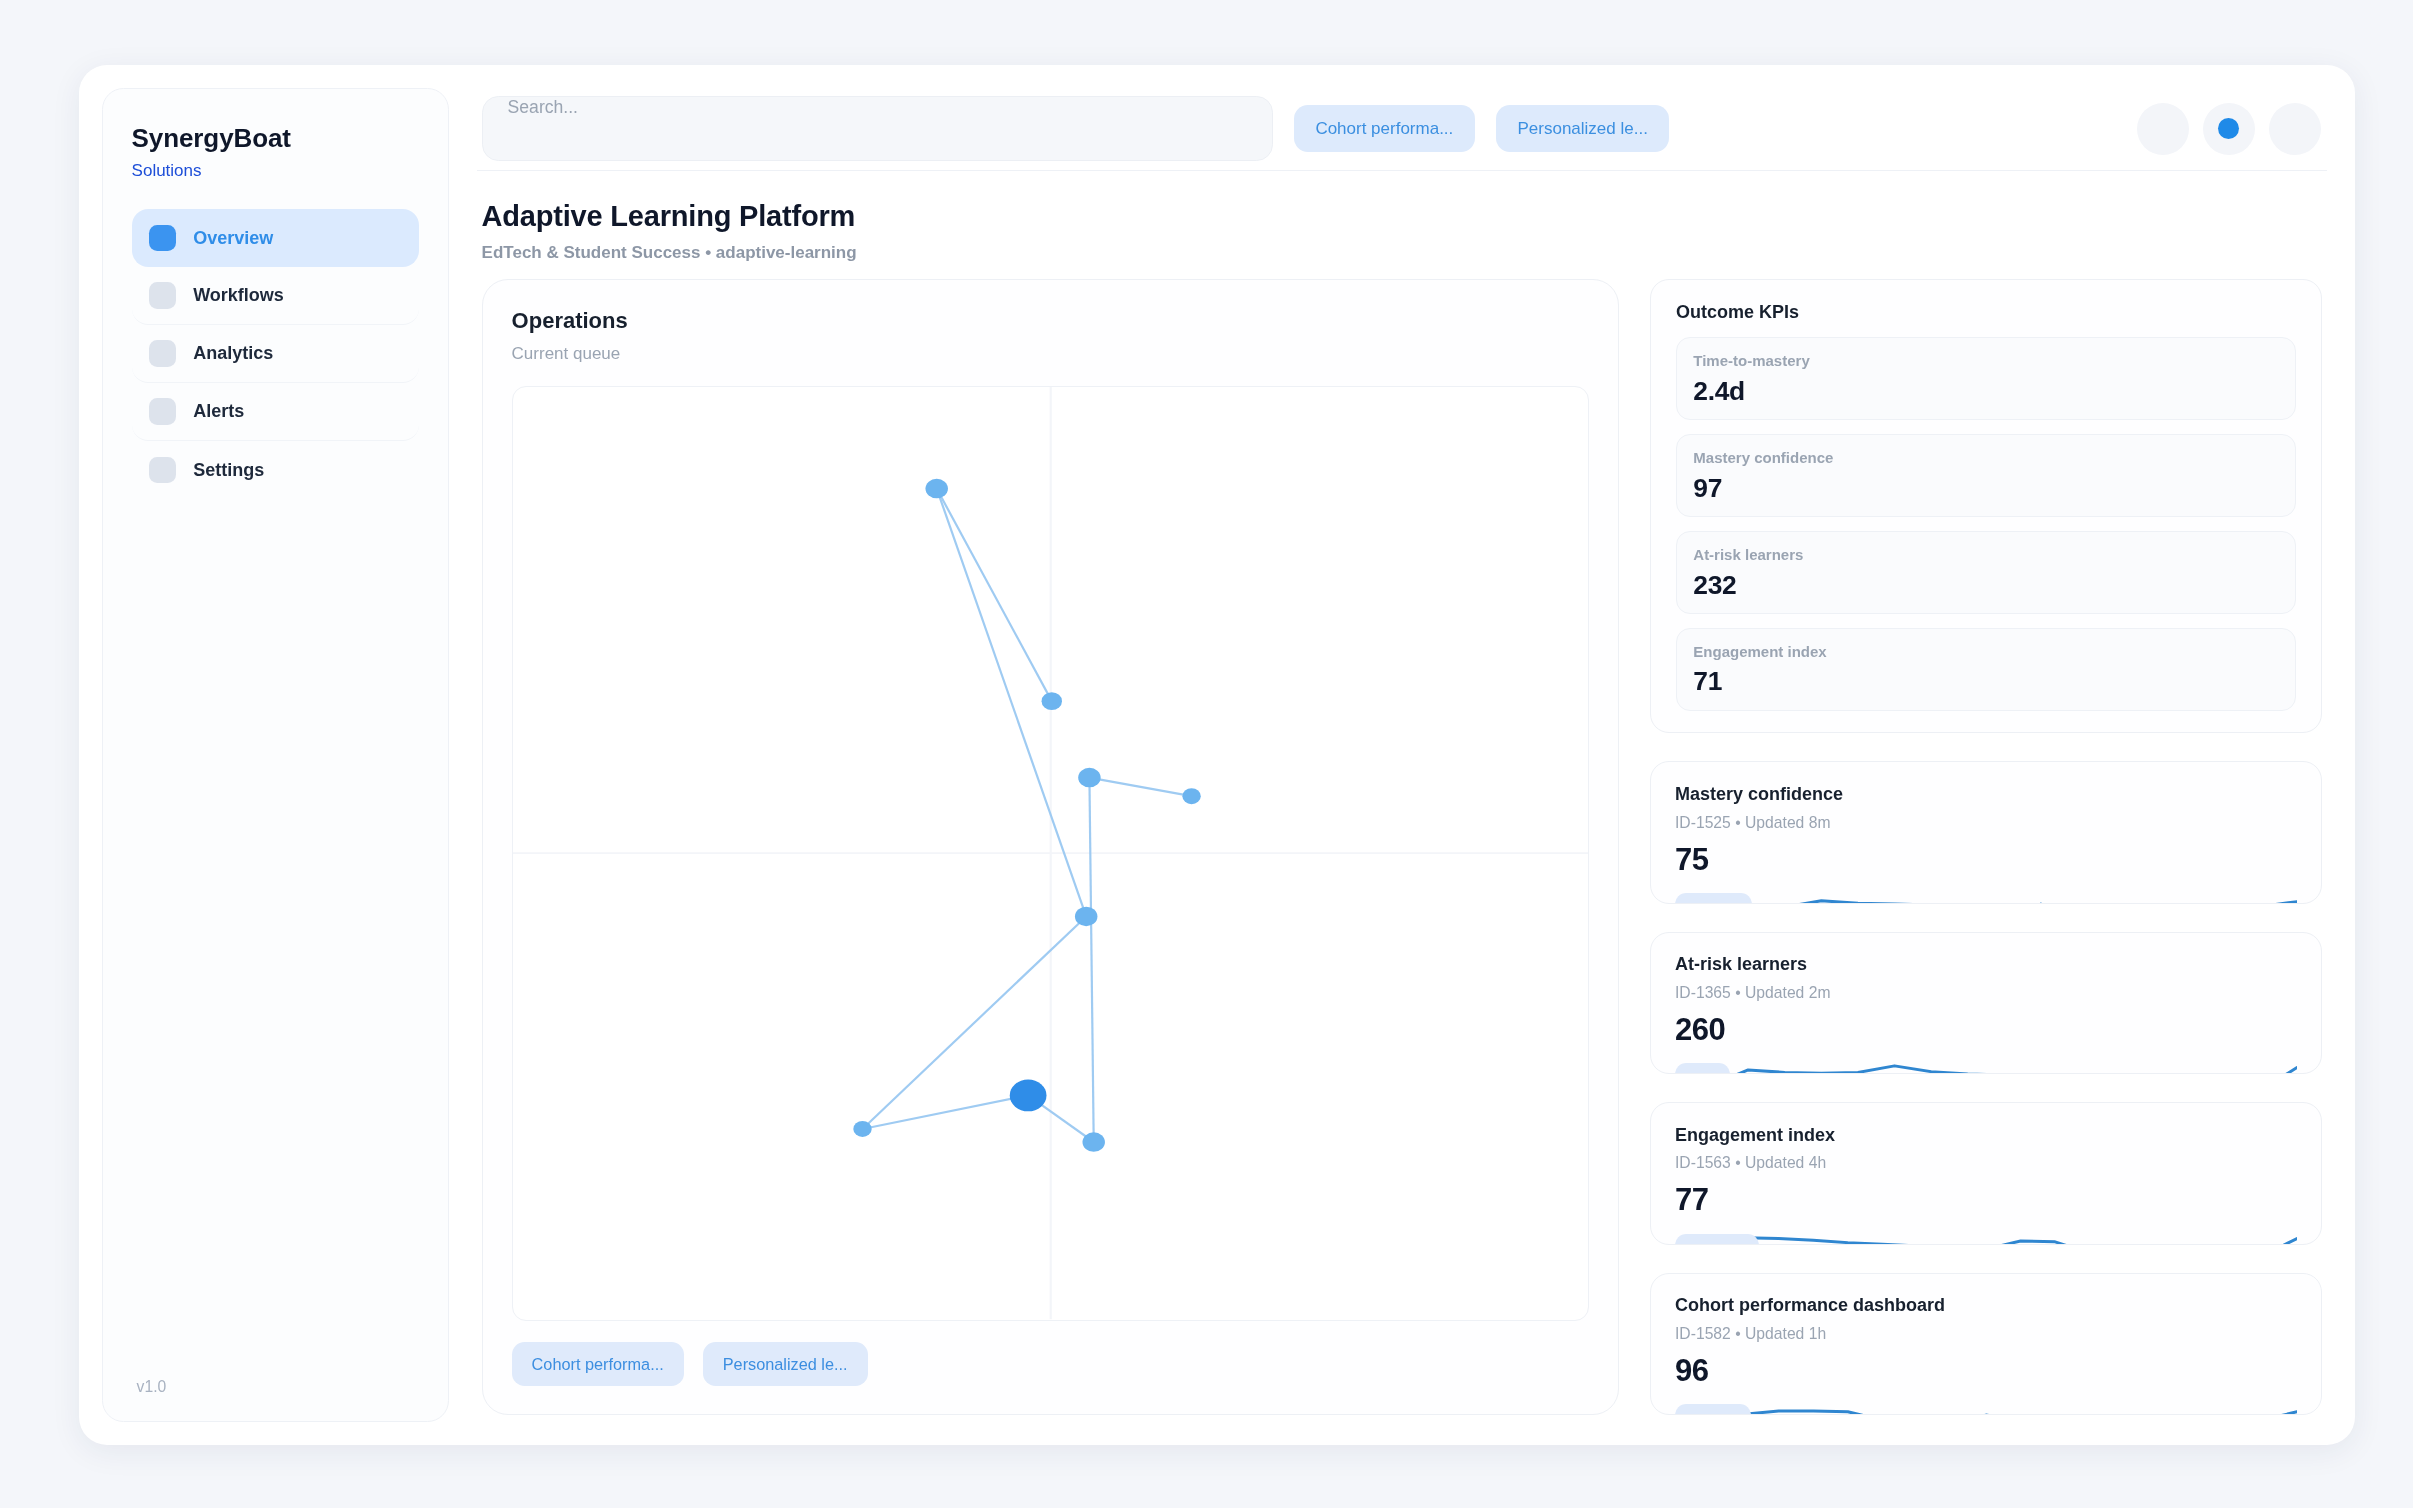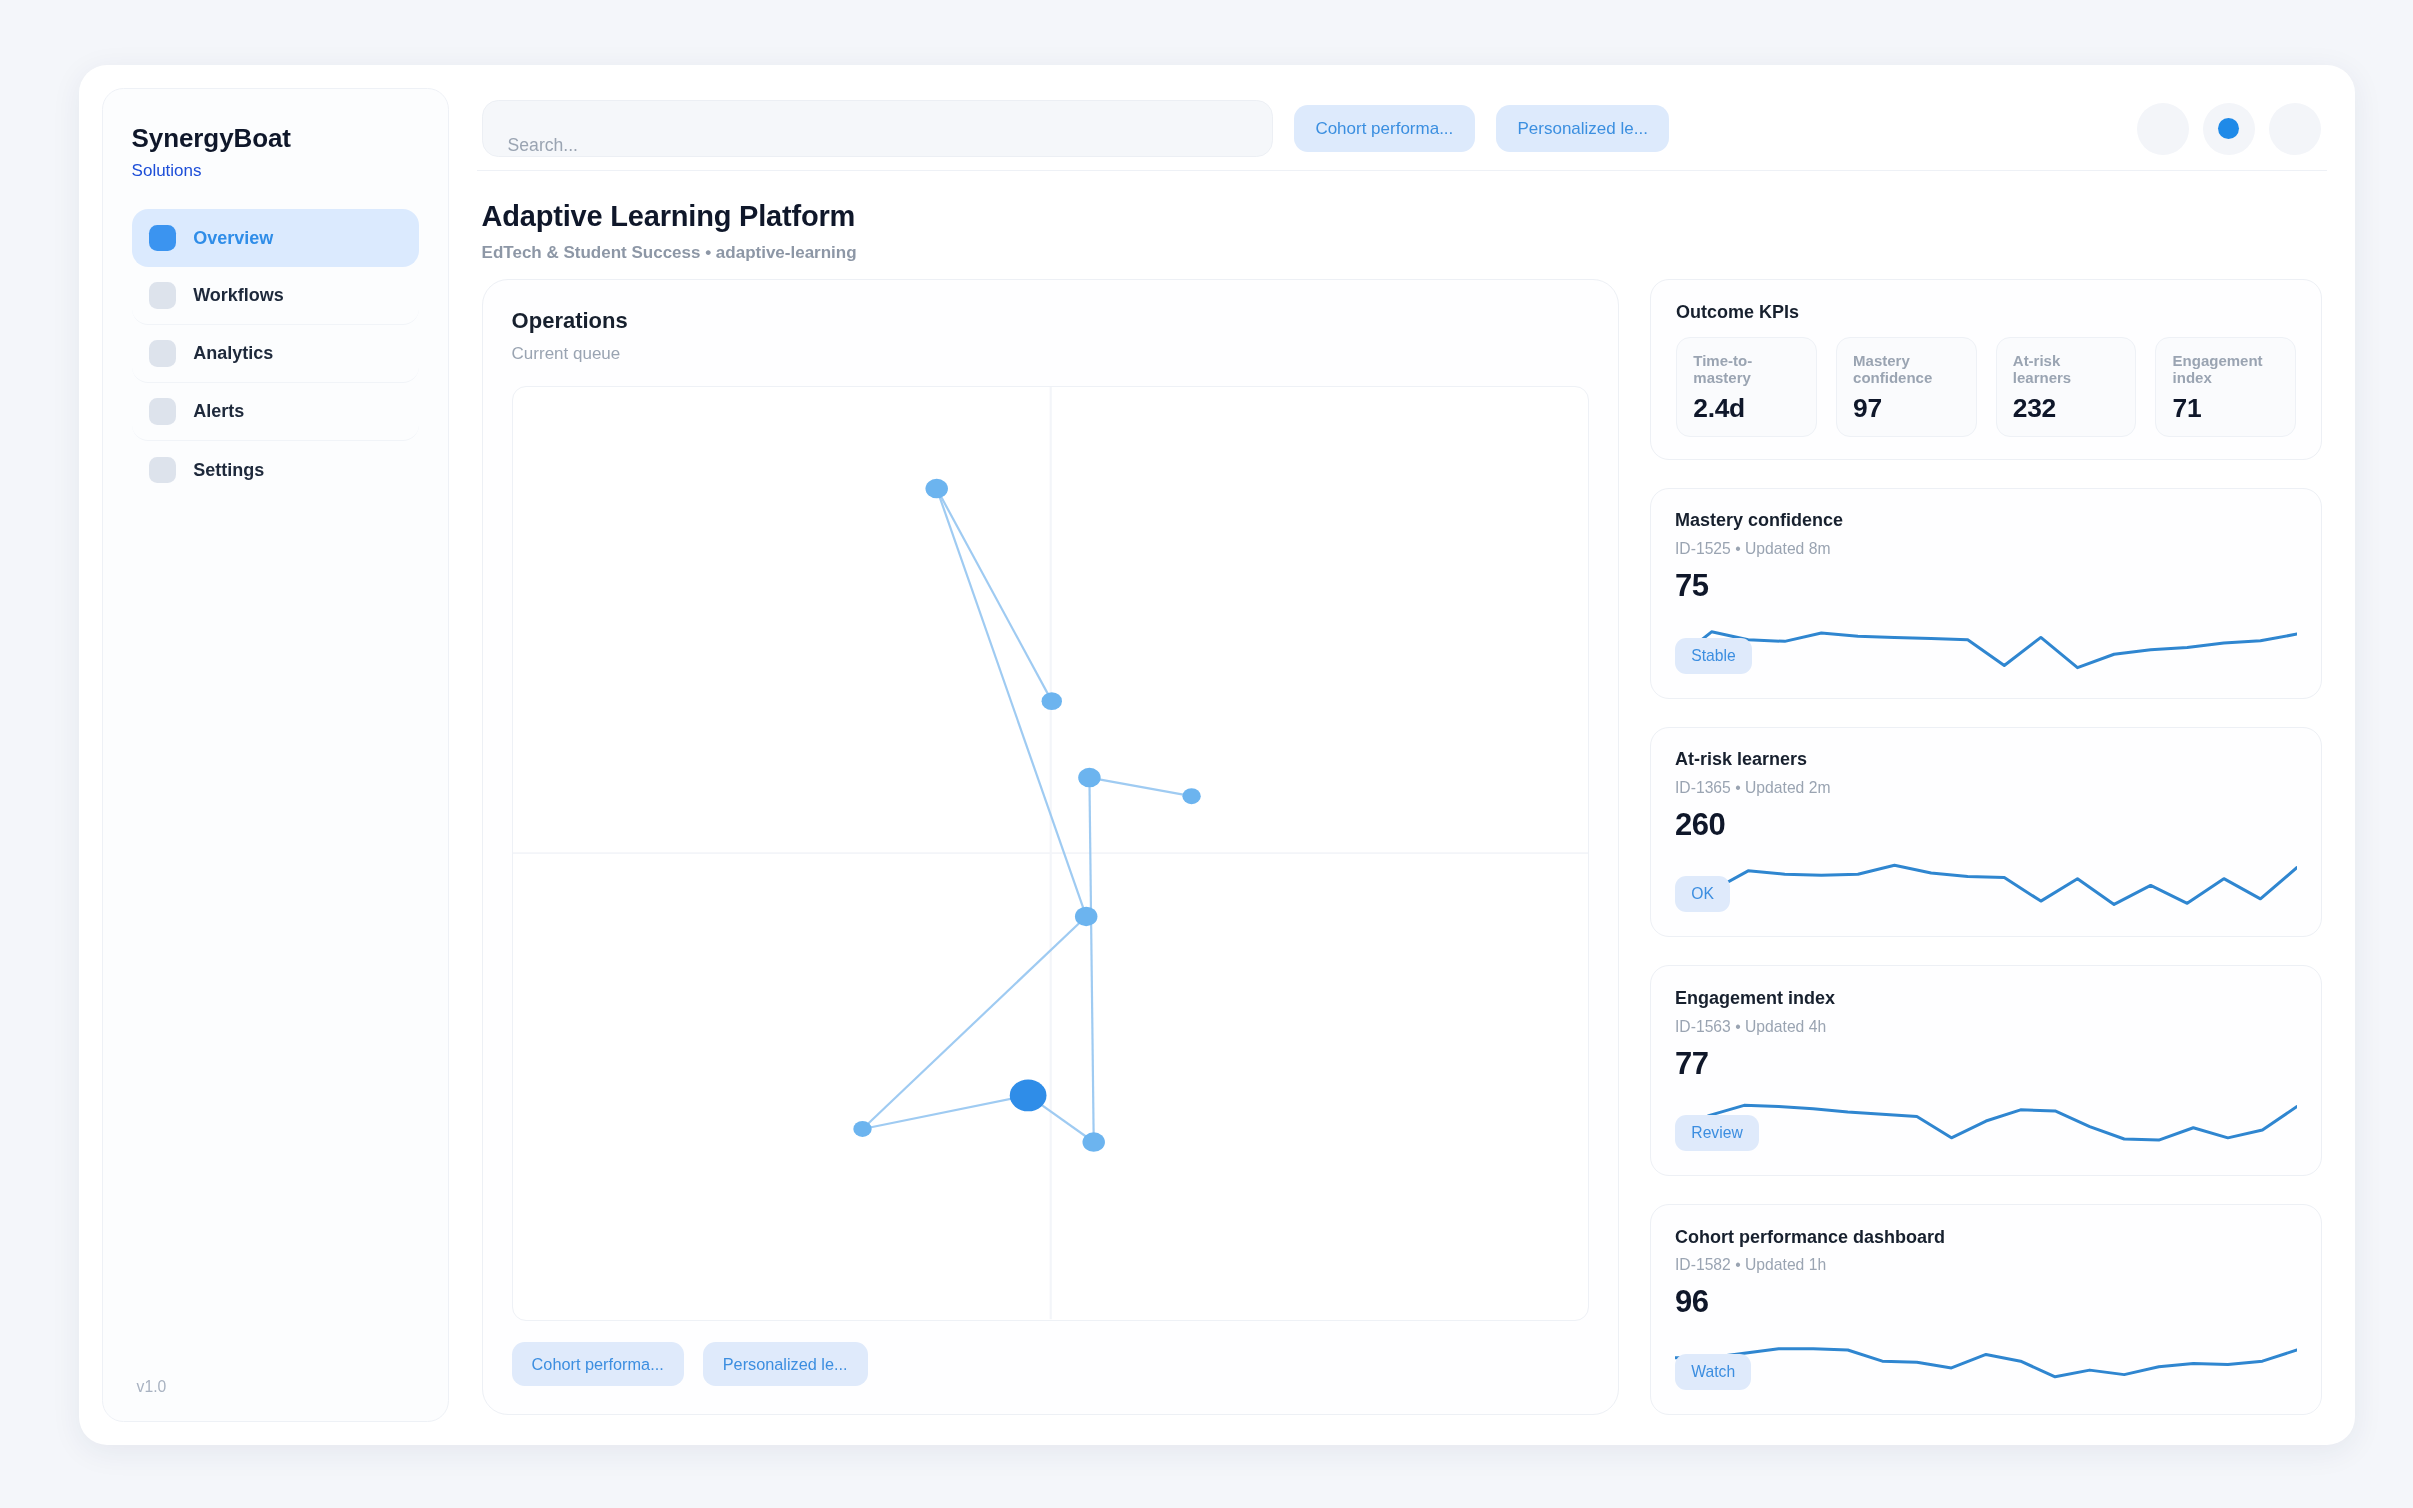--- a/index.html
+++ b/index.html
@@ -71,25 +71,25 @@
 
   
   .topbar {
     height: 83px;
     border-bottom: 1.3px solid #eef1f6;
     display: flex; align-items: center; gap: 21.4px;
     padding: 0 6.3px 0 5px;
     flex: 0 0 auto;
   }
   .search-box {
-    width: 791px; height: 57px;
+    width: 791px; height: 65px;
     background: #f5f7fa;
     border: 1.3px solid #eceff4;
     border-radius: 16.3px;
-    display: flex; align-items: flex-end;
+    display: flex; align-items: flex-start;
     padding: 0 25px;
     flex: 0 0 auto;
   }
   .search-placeholder { font-size: 17.6px; color: #9aa4b2; }
   .chip {
     height: 47px;
     background: #ddeafc;
     border-radius: 14px;
     display: flex; align-items: center;
     padding: 0 21.4px;
@@ -170,21 +170,21 @@
     background: #fefeff;
     border: 1.3px solid #edf0f5;
     border-radius: 19px;
     padding: 22.6px 25px 21.4px 25px;
     flex: 0 0 auto;
   }
   .kpi-title { font-size: 18px; font-weight: 700; color: #17202e; }
   .kpi-grid {
     margin-top: 14px;
     display: grid;
-    grid-template-columns: 1fr 1fr 1fr 1fr;
+    grid-template-columns: 1fr;
     gap: 14px 19px;
   }
   .kpi-tile {
     background: #fafbfd;
     border: 1.3px solid #eef1f6;
     border-radius: 14px;
     padding: 14px 16.3px 12.6px 16.3px;
     min-height: 70px;
   }
   .kpi-label { font-size: 15px; color: #9aa4b2; font-weight: 600; }

